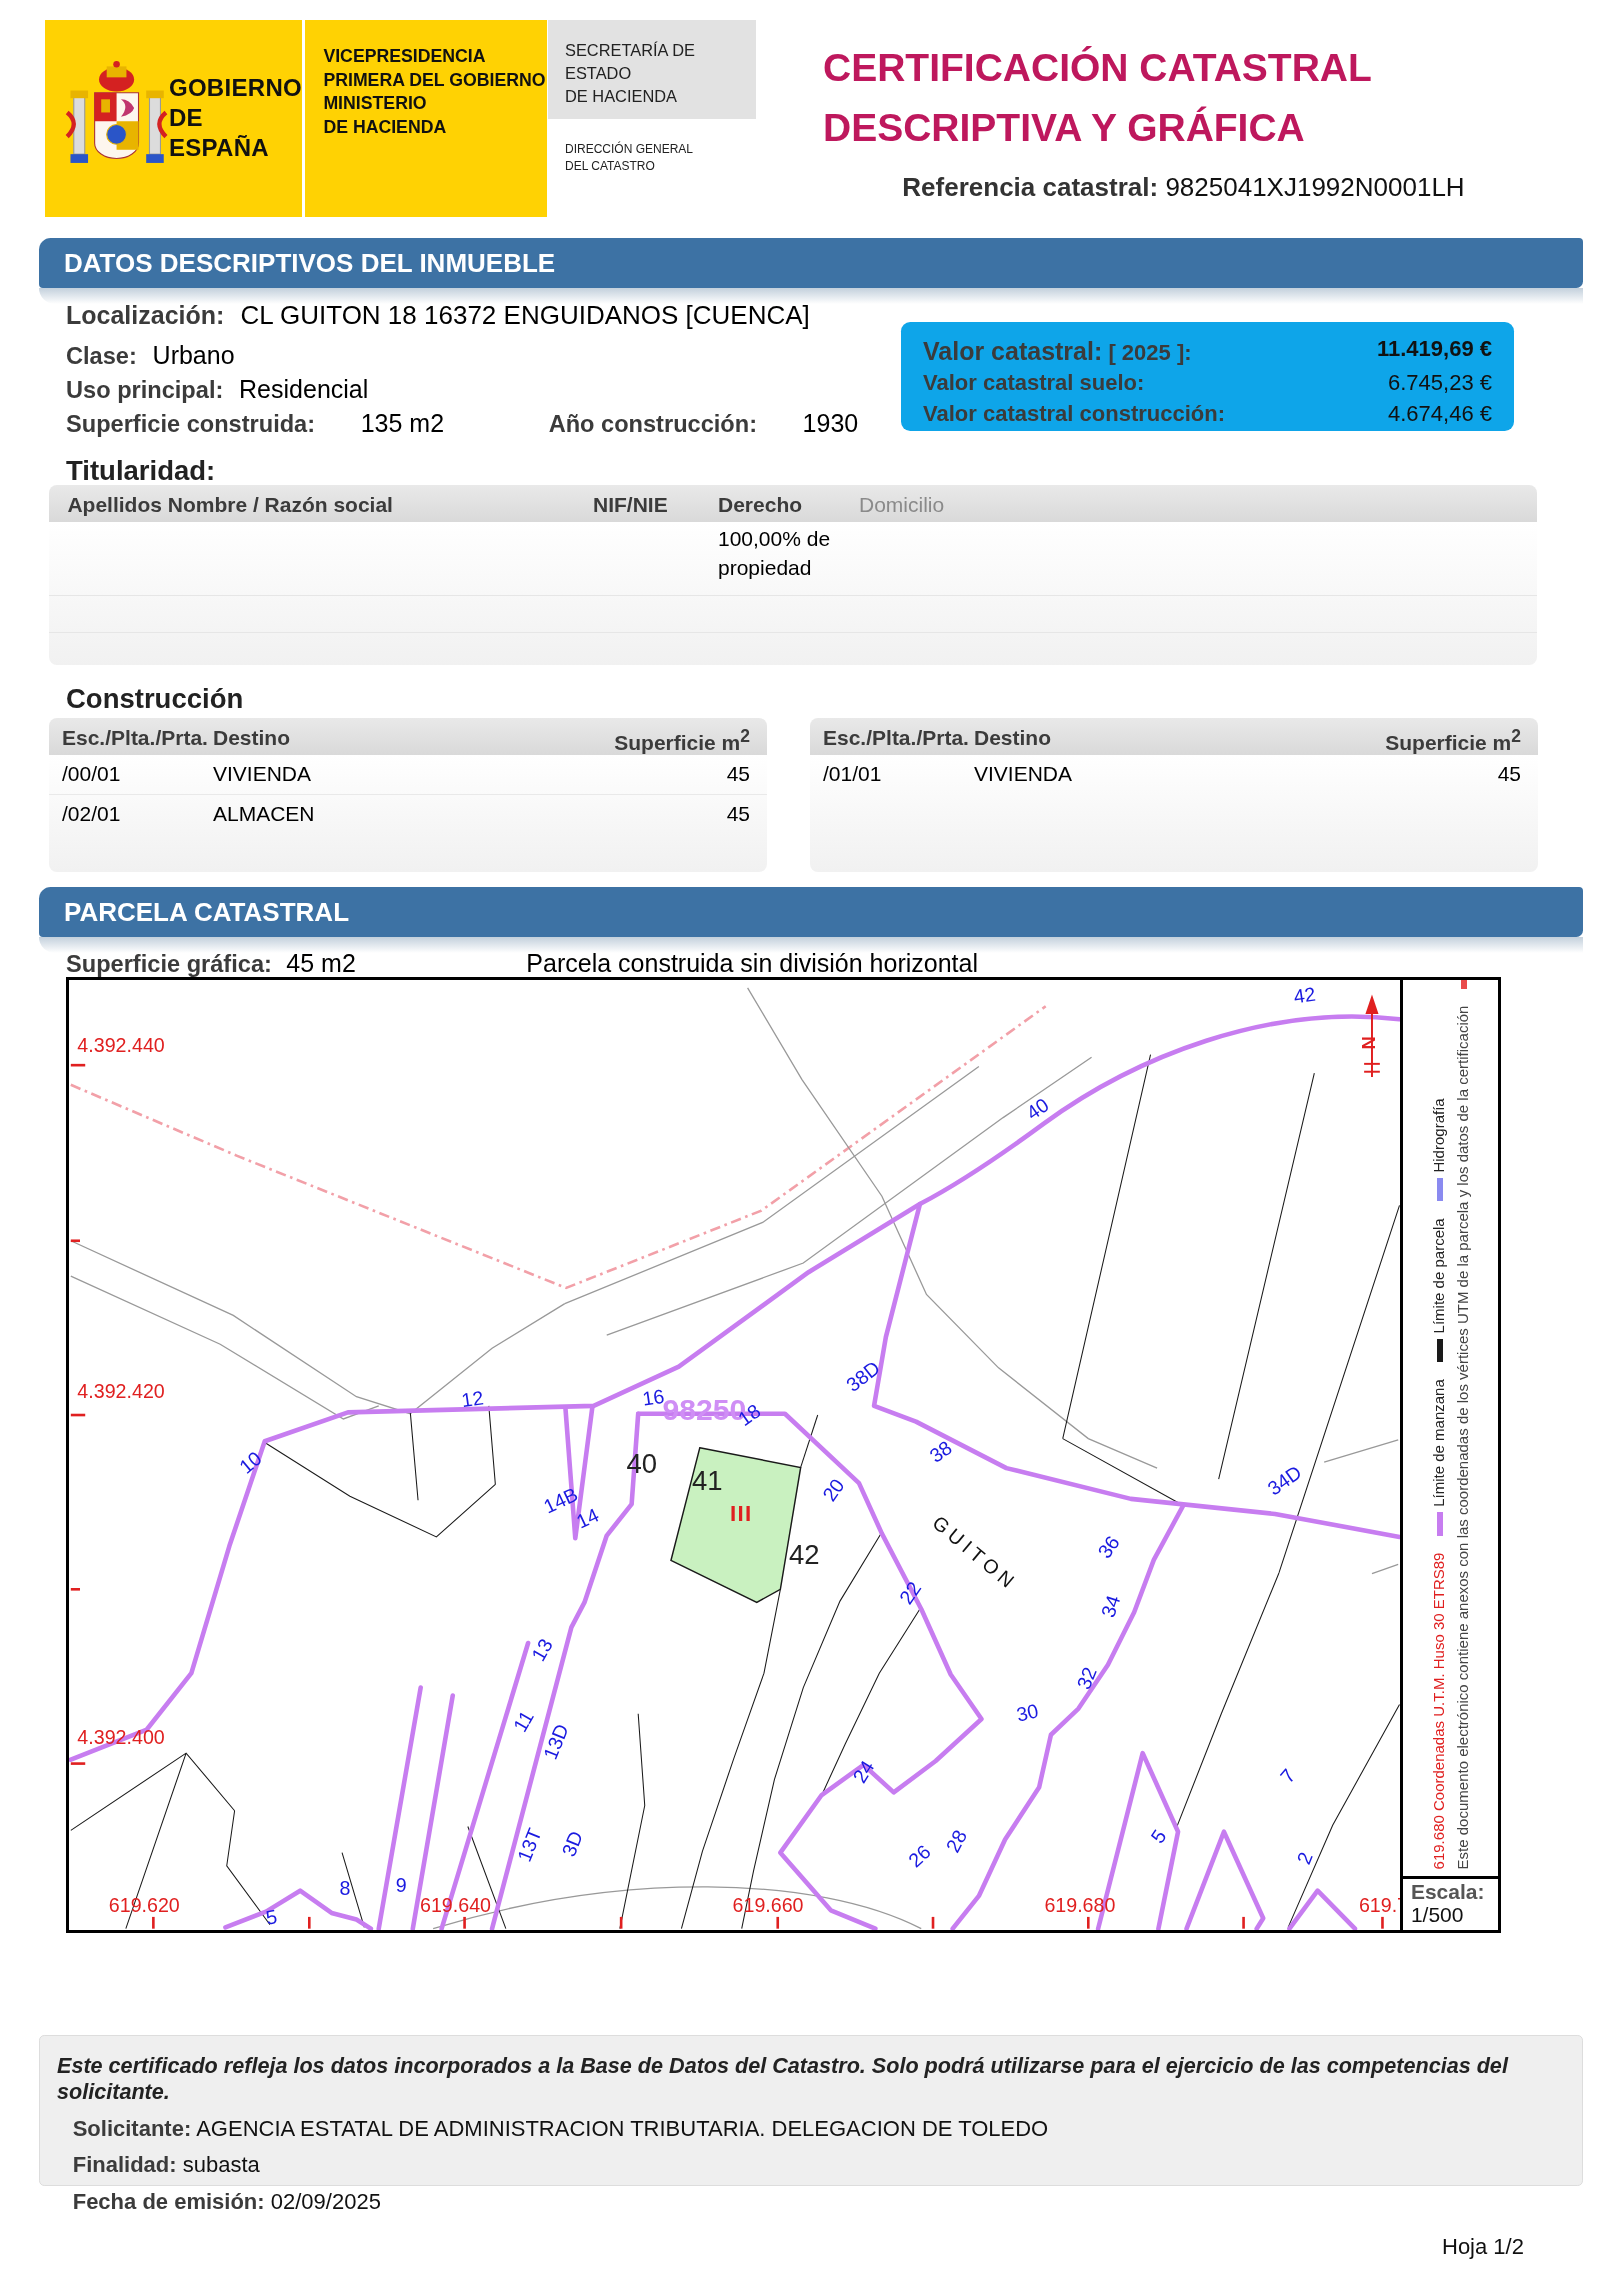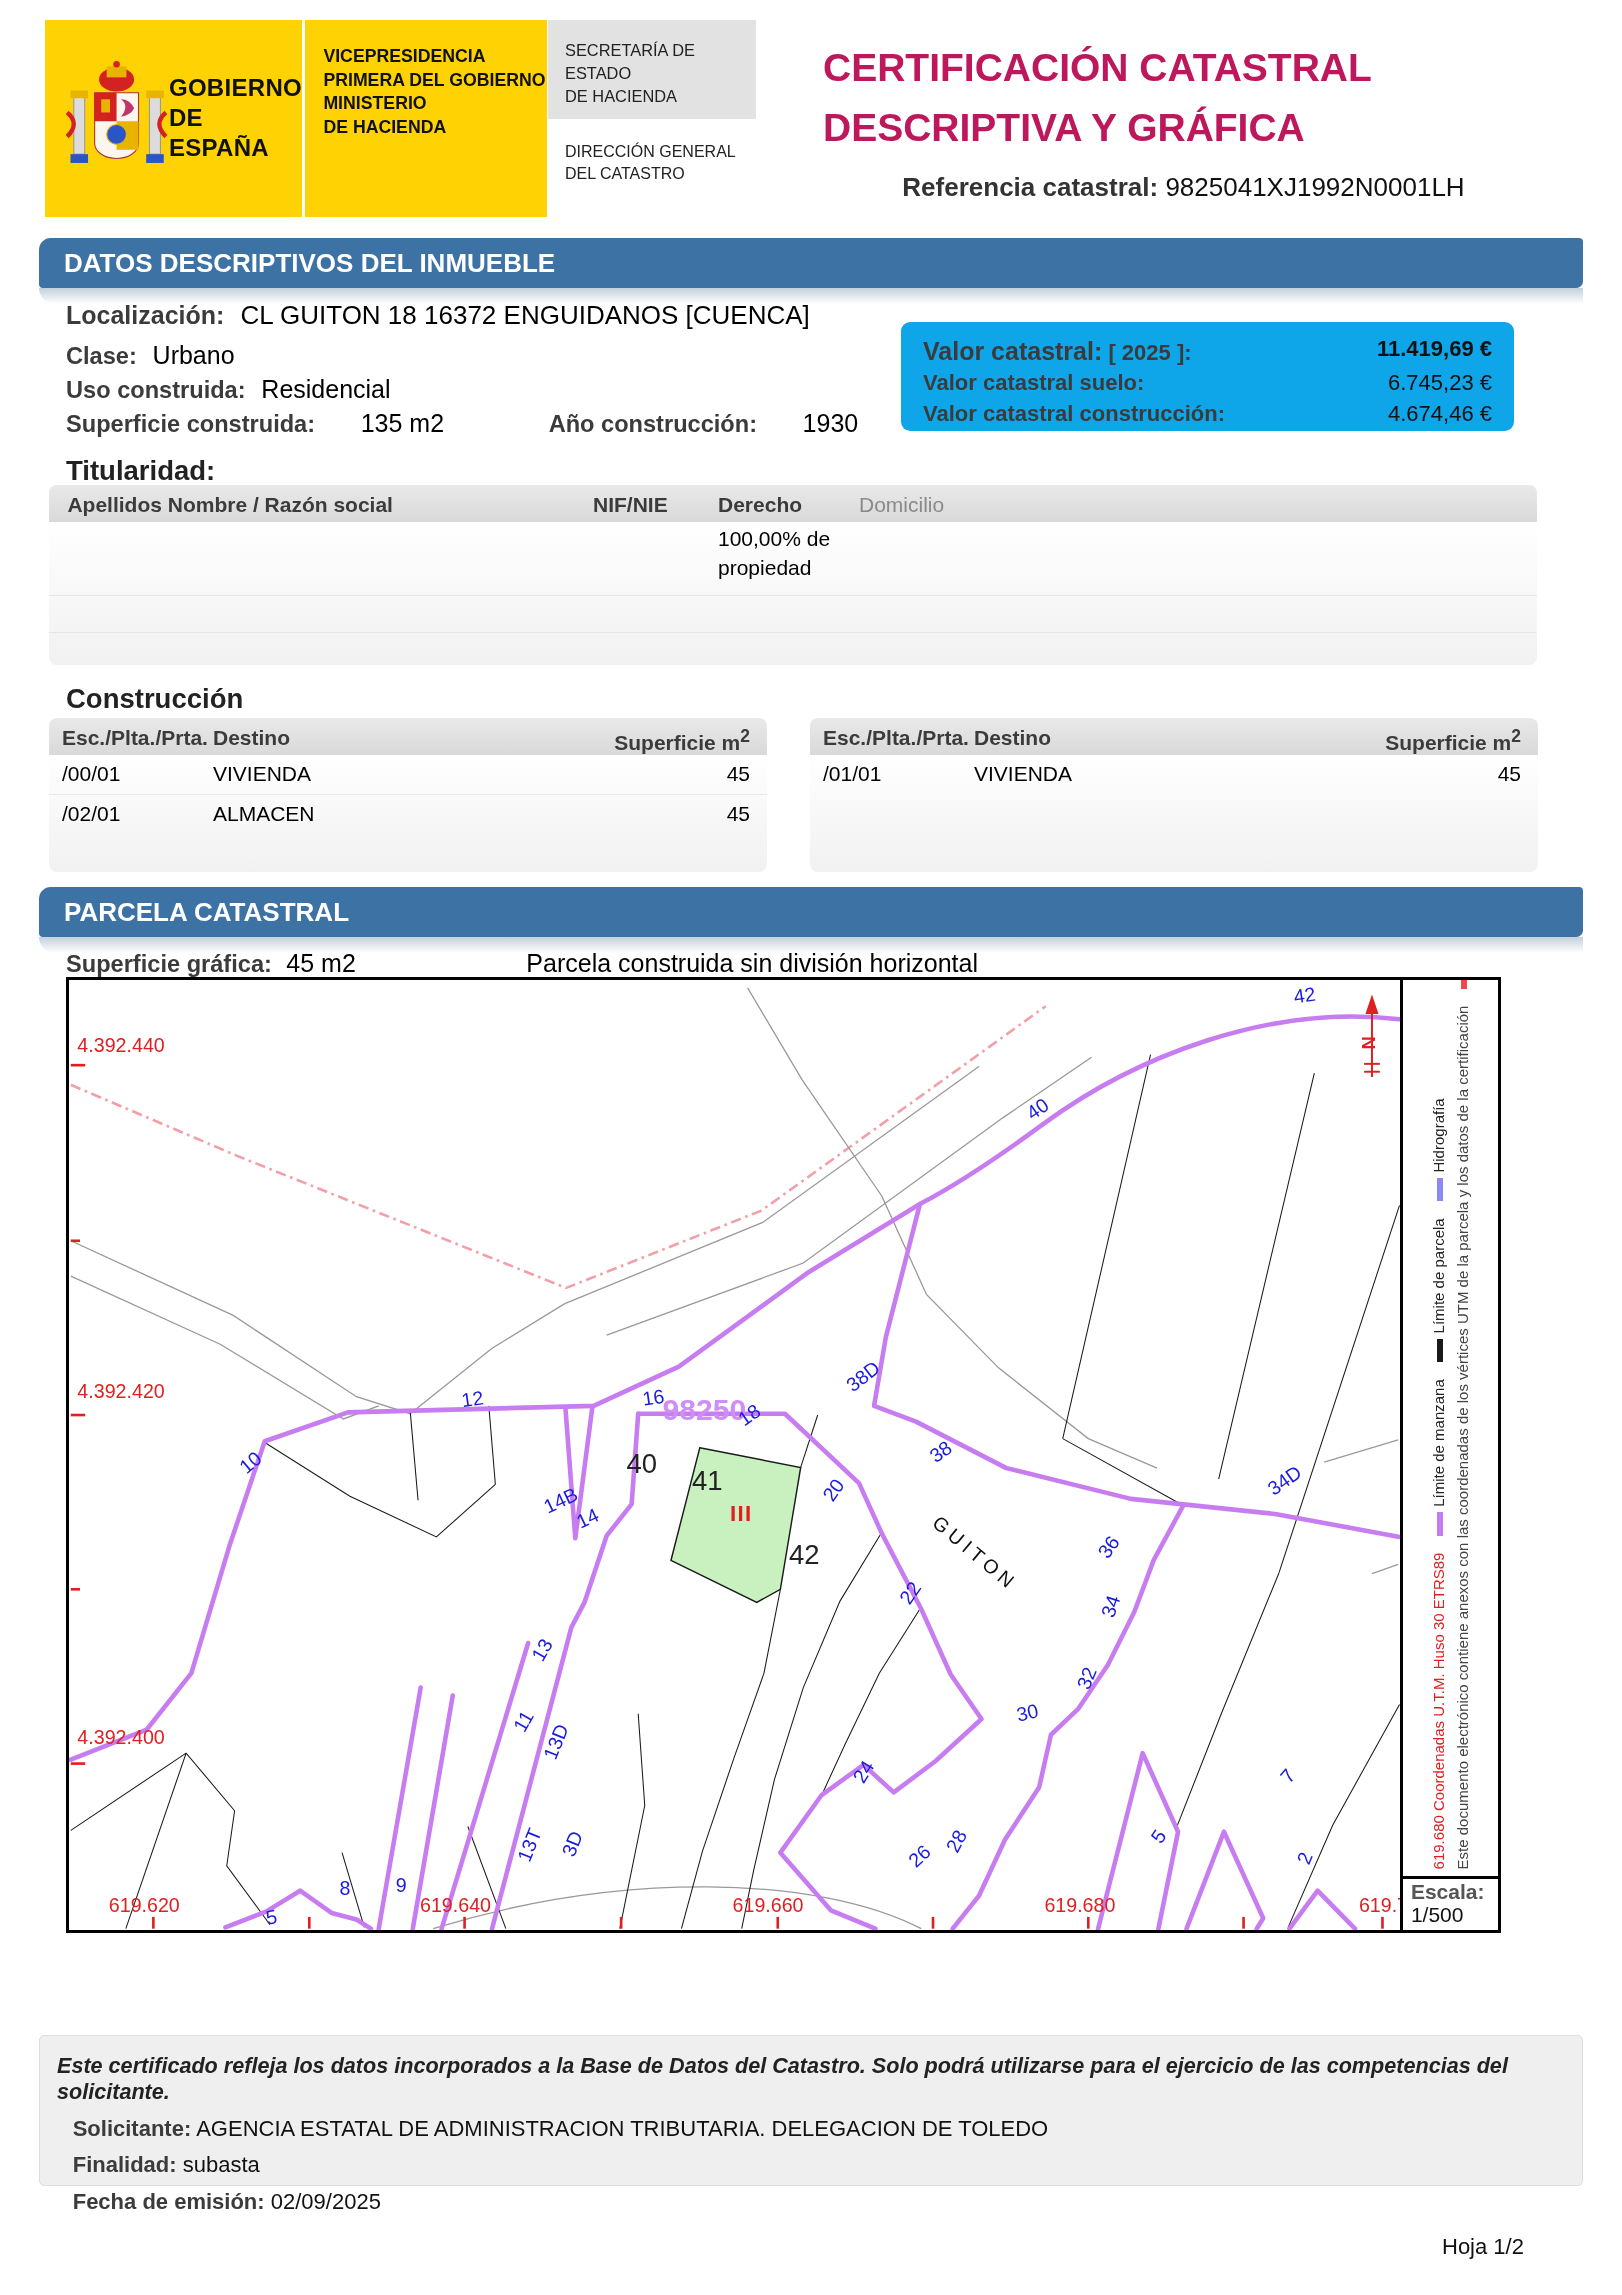--- a/index.html
+++ b/index.html
@@ -8,21 +8,21 @@
   .abs{position:absolute;}
   
   .logo-box{left:45px;top:19.7px;width:257px;height:197px;background:#ffd203;display:flex;align-items:center;}
   .gov-name{font-weight:bold;font-size:24px;line-height:1.25;color:#111;letter-spacing:0.3px;}
   .min-box{left:303px;top:19.7px;width:244px;height:197px;background:#ffd203;border-left:2px solid #fff;
            padding:25px 0 0 18.4px;box-sizing:border-box;font-size:17.7px;font-weight:600;color:#111;line-height:1.35;}
   .min-box .b2{}
   .sec-box{left:548px;top:19.7px;width:208px;height:100px;background:#e2e2e2;padding:19.7px 0 0 17px;
            box-sizing:border-box;font-size:16.4px;color:#222;line-height:1.4;}
   .dgc-box{left:548px;top:119px;width:208px;height:97px;background:#fff;padding:22px 0 0 17px;
-           box-sizing:border-box;font-size:16px;color:#222;line-height:1.4;}
+           box-sizing:border-box;font-size:12px;color:#222;line-height:1.4;}
   .doc-title{left:823px;top:38px;width:721px;text-align:left;font-size:39px;font-weight:bold;color:#be185d;line-height:1.55;}
   .ref-line{left:823px;top:172px;width:721px;text-align:center;font-size:26px;color:#111;}
   .ref-line .lb{font-weight:bold;color:#333;}
   
   .bar{left:39px;width:1544px;height:50px;background:#3d72a4;color:#fff;font-weight:bold;font-size:26px;
        line-height:50px;padding-left:25px;box-sizing:border-box;border-radius:11.8px 3.9px 6.6px 3.9px;}
   .swoosh{left:39px;width:1544px;height:15.7px;border-radius:0 0 0 22px;
           background:linear-gradient(180deg,#c3d0dc,rgba(255,255,255,0));}
   .lbl{font-weight:bold;color:#3b3b3b;}
   .fs36{font-size:23.6px;} .fs38{font-size:25px;} .fs40{font-size:26px;} .fs42{font-size:27.5px;}
@@ -121,21 +121,21 @@
 
 <div class="abs fs38" style="left:66px;top:300px;">
   <span class="lbl">Localización:</span>
   <span class="fs40" style="margin-left:9.2px;">CL GUITON 18 16372 ENGUIDANOS [CUENCA]</span>
 </div>
 <div class="abs fs36" style="left:66px;top:341px;">
   <span class="lbl">Clase:</span>
   <span class="fs38" style="margin-left:9.2px;">Urbano</span>
 </div>
 <div class="abs fs36" style="left:66px;top:375px;">
-  <span class="lbl">Uso construida:</span>
+  <span class="lbl">Uso principal:</span>
   <span class="fs38" style="margin-left:9.2px;">Residencial</span>
 </div>
 <div class="abs fs36" style="left:66px;top:409px;">
   <span class="lbl">Superficie construida:</span>
   <span class="fs38" style="margin-left:39px;">135 m2</span>
   <span class="lbl" style="margin-left:98px;">Año construcción:</span>
   <span class="fs38" style="margin-left:39px;">1930</span>
 </div>
 
 <div class="abs valor-box">

